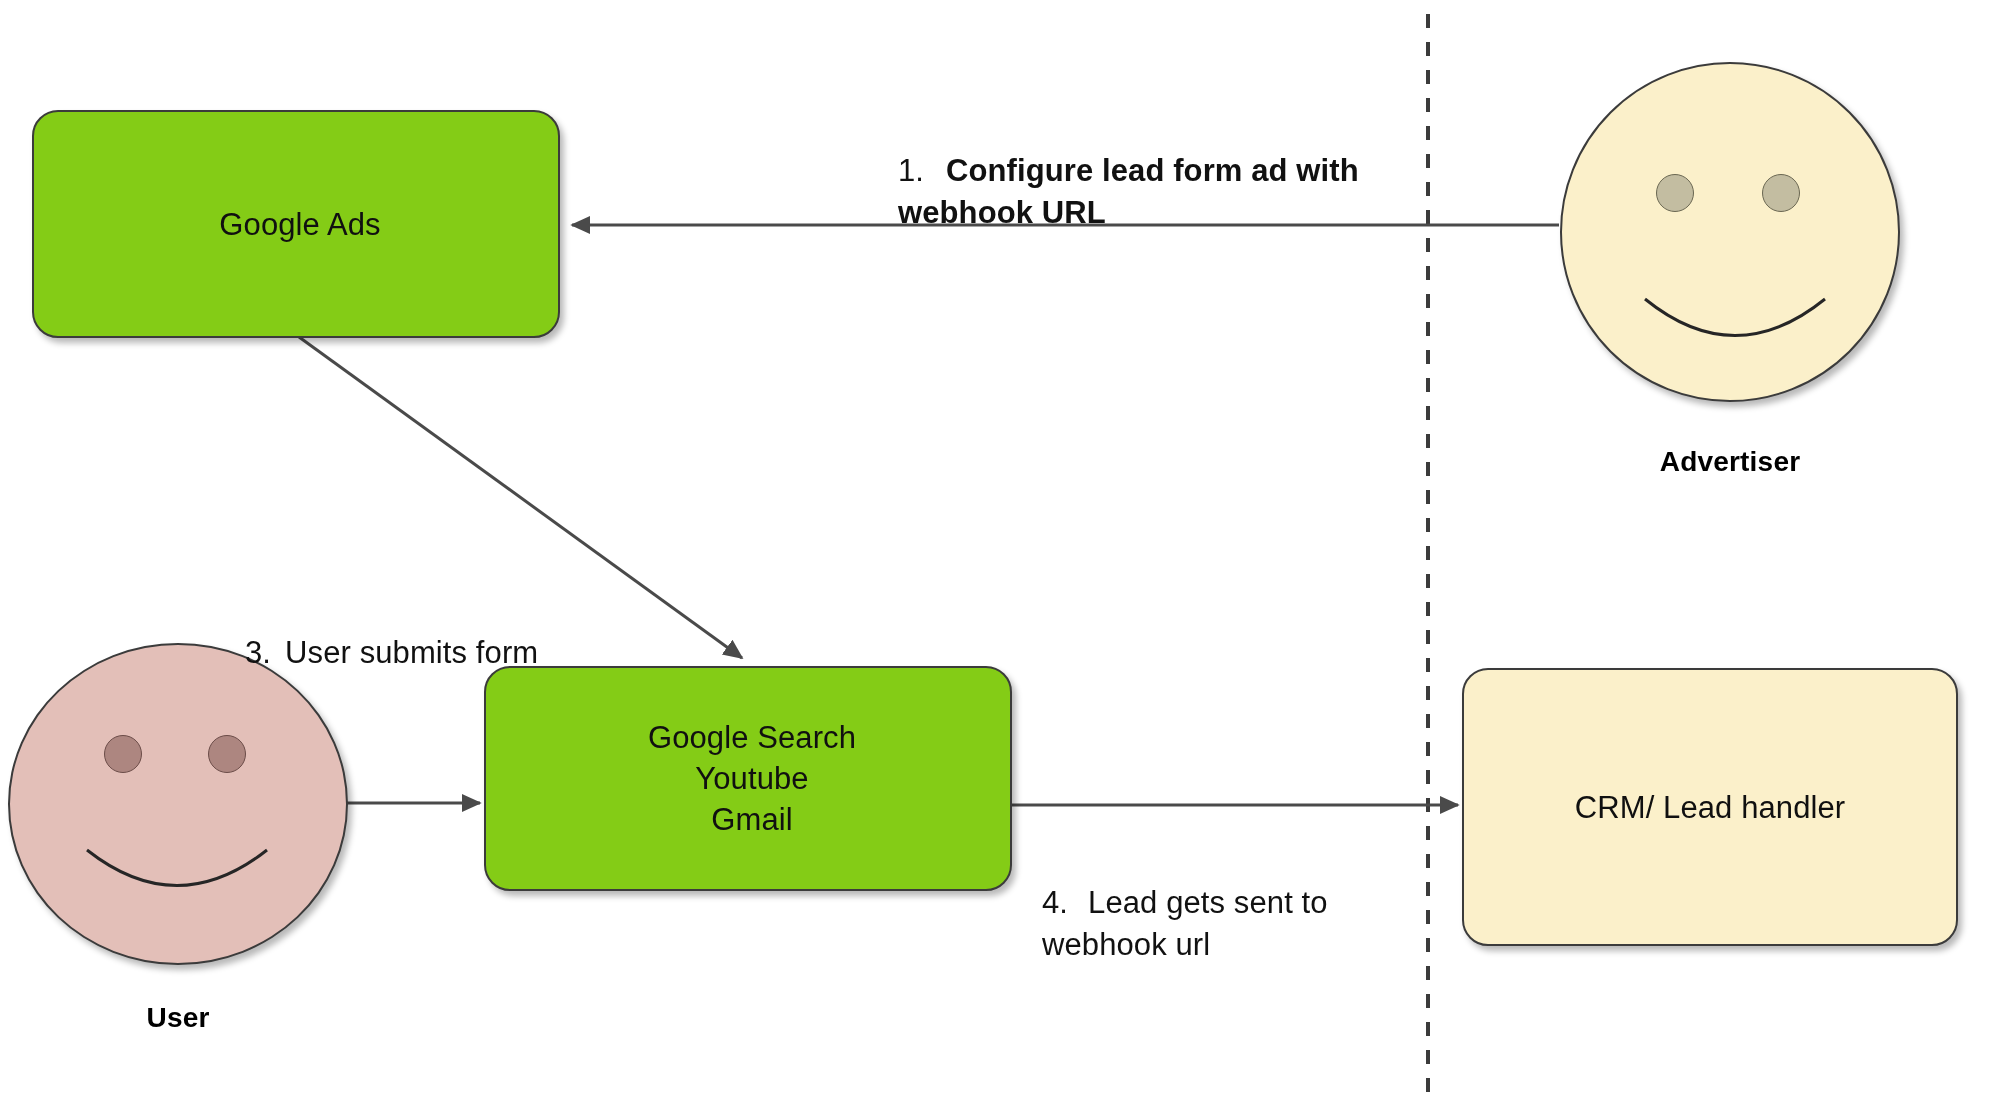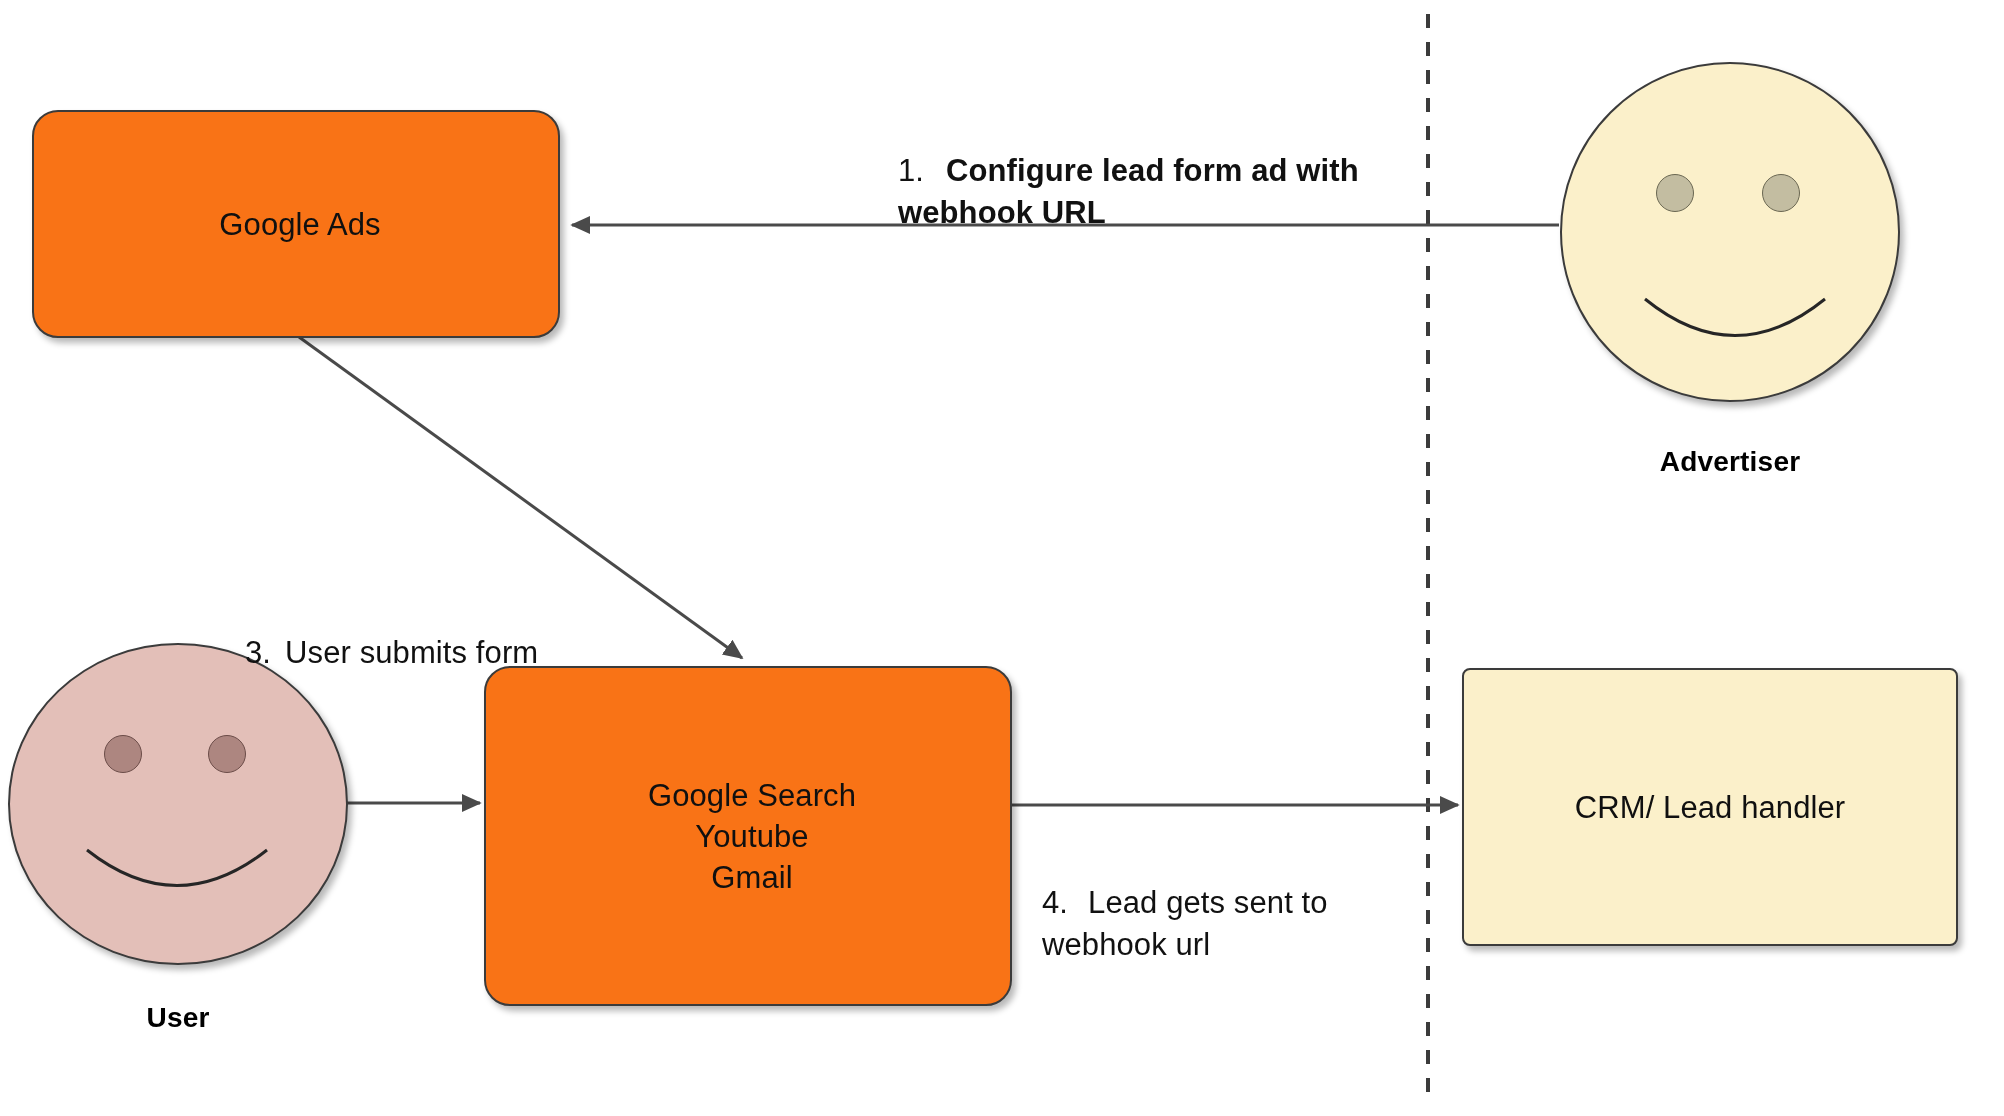--- a/index.html
+++ b/index.html
@@ -40,21 +40,21 @@
     text-align: center;
     box-shadow: 4px 5px 6px rgba(0,0,0,0.28);
   }
   .node-box .box-label {
     font-size: 31px;
     line-height: 41px;
     color: #101010;
     letter-spacing: 0.1px;
     white-space: pre-line;
   }
-  .box-blue { background: #f97316; padding-left: 8px; }
+  .box-blue { background: #84cc16; padding-left: 8px; }
   .box-yellow { background: #fbf0ca; }
 
   .face {
     position: absolute;
     border-radius: 50%;
     border: 2px solid #3b3b3b;
     box-sizing: border-box;
     box-shadow: 4px 5px 6px rgba(0,0,0,0.28);
   }
   .face-yellow { background: #fbf0ca; }
@@ -118,27 +118,27 @@
 
     <line x1="347" y1="803" x2="480" y2="803" stroke="#4a4a4a" stroke-width="3" marker-end="url(#arrow-end)"></line>
 
     <line x1="1012" y1="805" x2="1458" y2="805" stroke="#4a4a4a" stroke-width="3" marker-end="url(#arrow-end)"></line>
   </svg>
 
   <div class="node-box box-blue" style="left:32px; top:110px; width:528px; height:228px;">
     <span class="box-label">Google Ads</span>
   </div>
 
-  <div class="node-box box-blue" style="left:484px; top:666px; width:528px; height:340px;">
+  <div class="node-box box-blue" style="left:484px; top:666px; width:528px; height:225px;">
     <span class="box-label">Google Search
 Youtube
 Gmail</span>
   </div>
 
-  <div class="node-box box-yellow" style="left:1462px; top:668px; width:496px; height:278px;border-radius:8px;">
+  <div class="node-box box-yellow" style="left:1462px; top:668px; width:496px; height:278px;">
     <span class="box-label">CRM/ Lead handler</span>
   </div>
 
   <div class="face face-yellow" style="left:1560px; top:62px; width:340px; height:340px;">
     <div class="eye eye-olive" style="left:94px; top:110px; width:38px; height:38px;"></div>
     <div class="eye eye-olive" style="left:200px; top:110px; width:38px; height:38px;"></div>
     <svg class="mouth" style="left:78px; top:230px;" width="190" height="70" viewBox="0 0 190 70" xmlns="http://www.w3.org/2000/svg">
       <path d="M 5 5 Q 95 78 185 5" fill="none" stroke="#262626" stroke-width="3"></path>
     </svg>
   </div>

